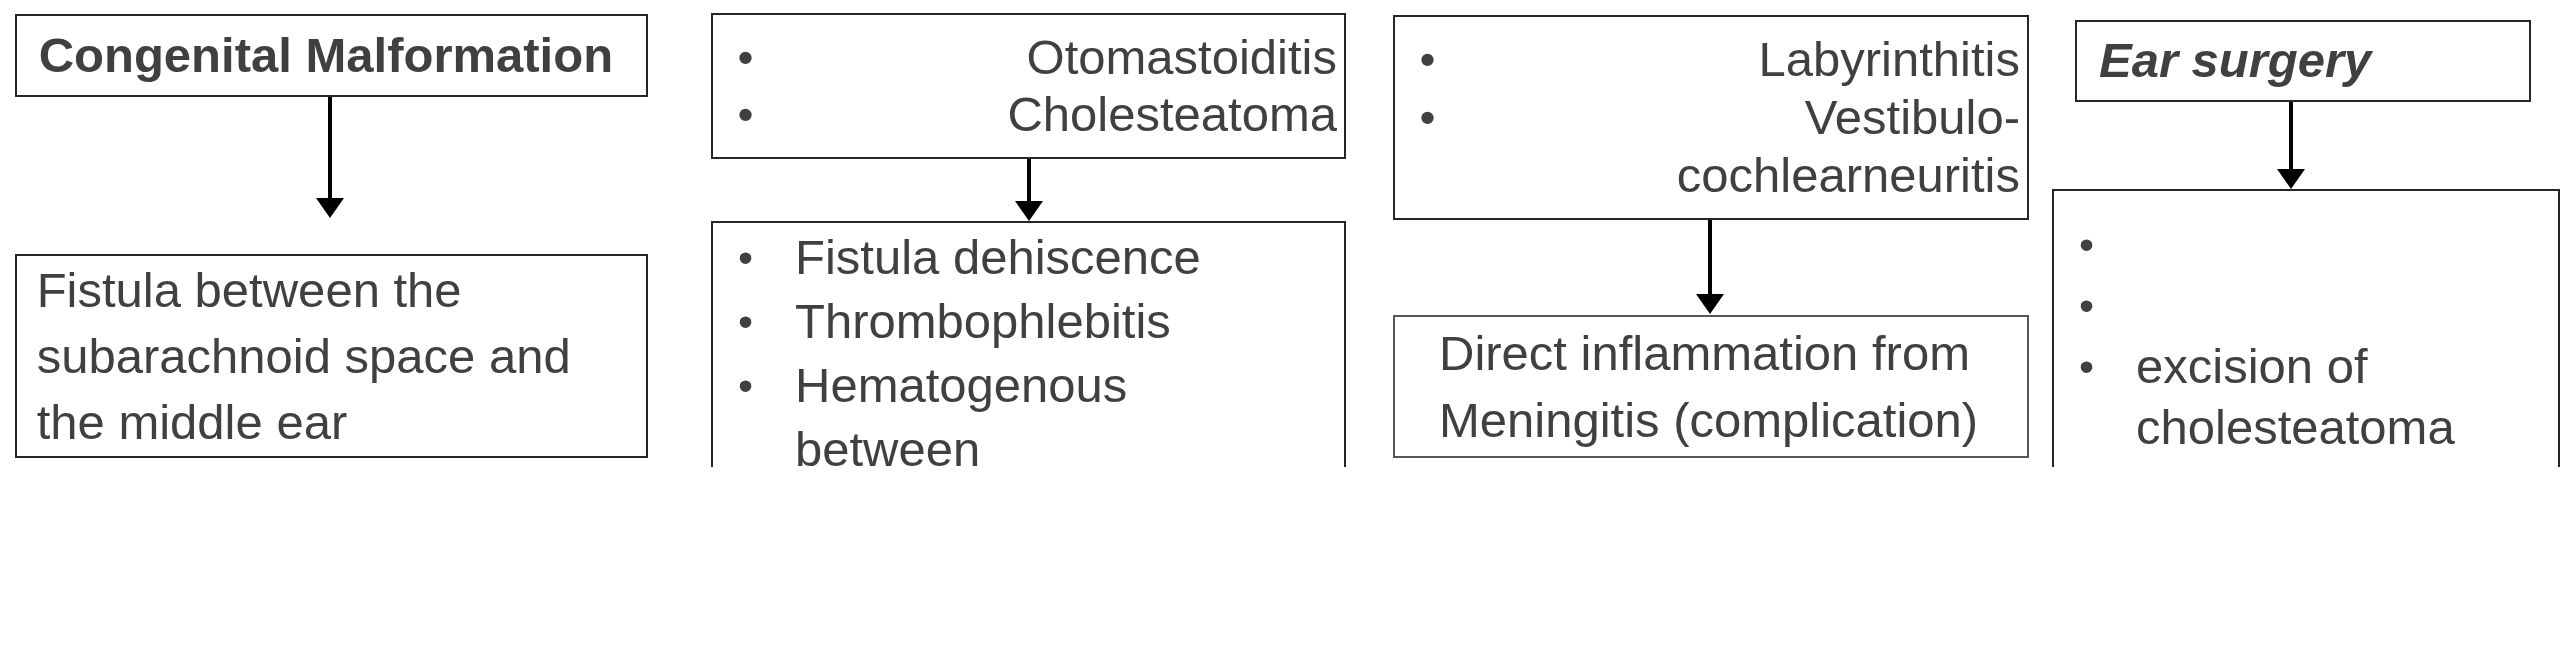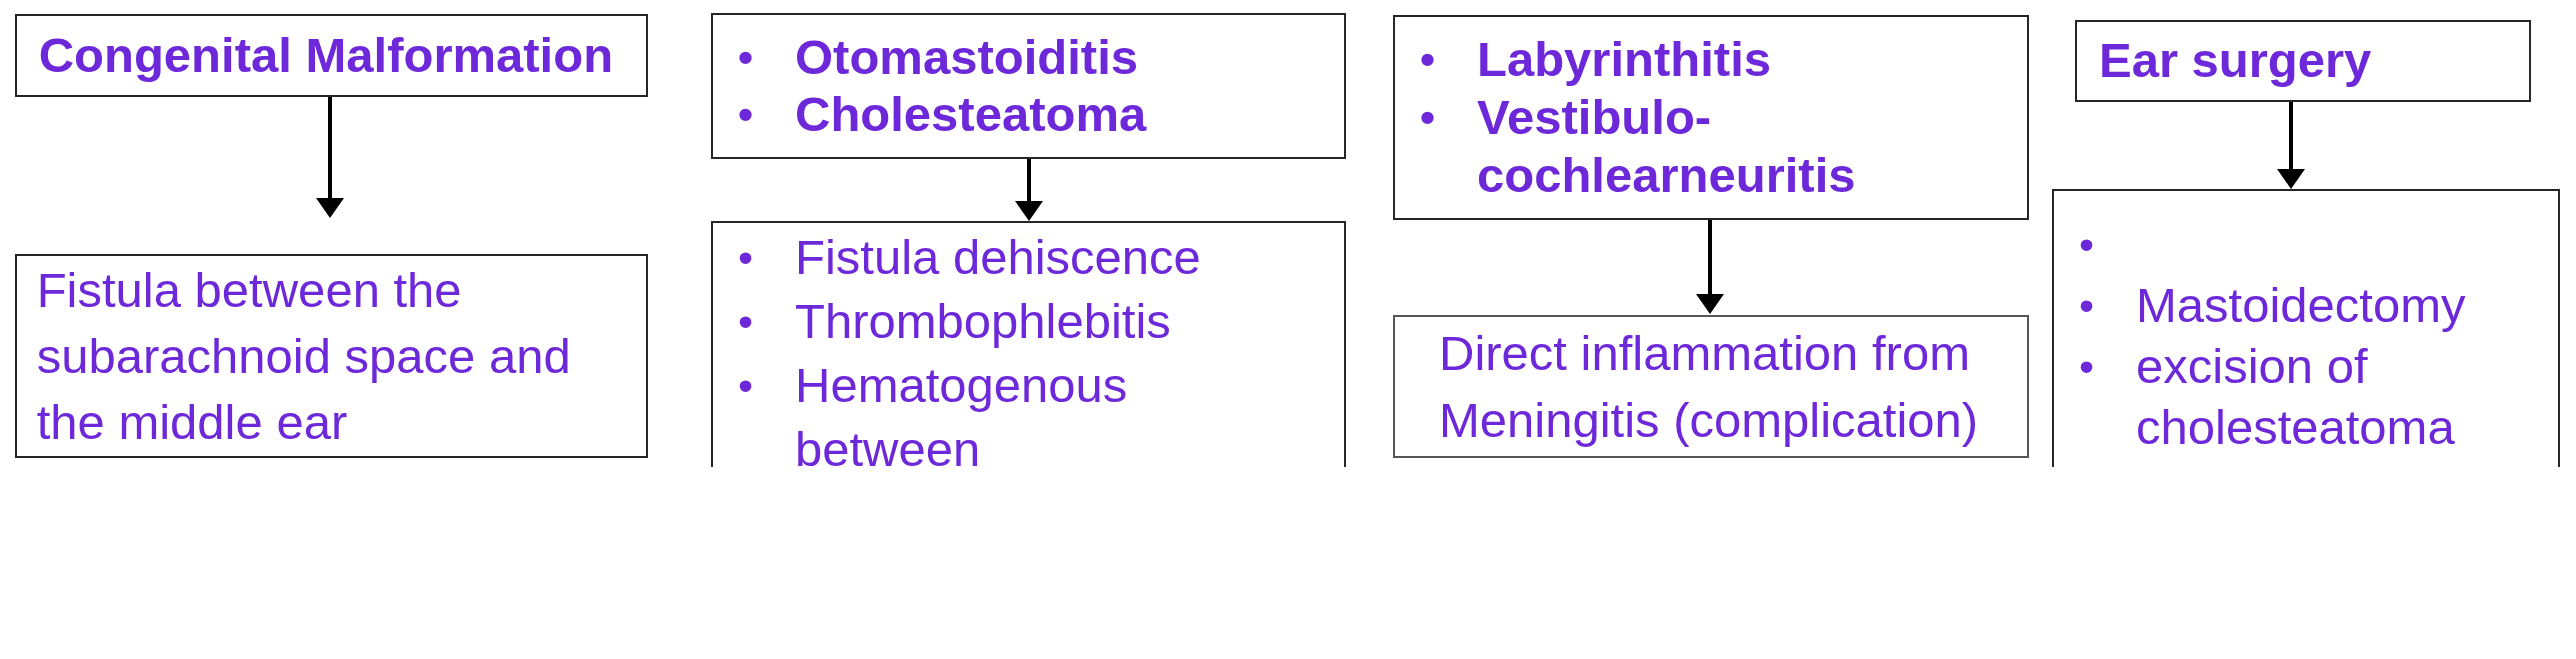--- a/index.html
+++ b/index.html
@@ -6,21 +6,21 @@
     margin: 0;
     padding: 0;
     background: #ffffff;
   }
   #stage {
     position: relative;
     width: 2576px;
     height: 467px;
     background: #ffffff;
     font-family: "Liberation Sans", "DejaVu Sans", sans-serif;
-    color: #6d28d9;
+    color: #404040;
     overflow: hidden;
   }
   .box {
     position: absolute;
     background: #ffffff;
     border: 2.6px solid #262626;
     box-sizing: border-box;
     display: flex;
     flex-direction: column;
     justify-content: center;
@@ -57,39 +57,39 @@
   .bullet-dot {
     flex: 0 0 57px;
     font-size: 43px;
     text-align: left;
   }
   .bullet-txt {
     flex: 1 1 auto;
     font-size: 49px;
     white-space: pre-line;
   }
-  .bold-txt .bullet-txt { font-weight: 700; }
+  .bold-txt .bullet-txt { font-weight: 400; text-align: right; }
   .bold-txt .bullet-dot { font-weight: 700; }
 
   
   .lh66 .bullet-txt, .lh66 .bullet-dot { line-height: 57px; }
   .lh67 .bullet-txt, .lh67 .bullet-dot { line-height: 58px; }
   .lh74 .bullet-txt, .lh74 .bullet-dot { line-height: 64px; }
   .lh70 .bullet-txt, .lh70 .bullet-dot { line-height: 61px; }
   .lh76 { line-height: 66px; }
   .lh77 { line-height: 67px; margin-left: 24px; }
 
   
   #c1-header  { left: 14.7px;   top: 14px;  width: 633px; height: 83px;  }
   #c1-content { left: 14.7px;   top: 254px; width: 633px; height: 204px; }
   #c2-header  { left: 711px;  top: 13px;  width: 635px; height: 146px; }
   #c2-content { left: 711px;  top: 221px; width: 635px; height: 263px; }
   #c3-header  { left: 1393px; top: 14.7px;  width: 636px; height: 205px; }
   #c3-content { left: 1393px; top: 315px; width: 636px; height: 143px; }
-  #c4-header  { left: 2075px; top: 20px;  width: 456px; height: 82px;  }
+  #c4-header  { left: 2075px; top: 20px;  width: 456px; height: 82px; font-style: italic;  }
   #c4-content { left: 2052px; top: 189px; width: 508px; height: 453px; padding-top: 22.6px; }
 
   .arrow {
     position: absolute;
     display: flex;
     flex-direction: column;
     align-items: center;
     width: 29.5px;
   }
   .arrow .stem {
@@ -190,21 +190,20 @@
     <div class="stem"></div>
     <div class="head"></div>
   </div>
   <div class="box top-align" id="c4-content">
     <div class="bullet-list lh70">
       <div class="bullet-item">
         <span class="bullet-dot">•</span>
       </div>
       <div class="bullet-item">
         <span class="bullet-dot">•</span>
-        <span class="bullet-txt">Mastoidectomy</span>
       </div>
       <div class="bullet-item">
         <span class="bullet-dot">•</span>
         <span class="bullet-txt">excision of
 cholesteatoma</span>
       </div>
       <div class="bullet-item">
         <span class="bullet-dot">•</span>
       </div>
     </div>

